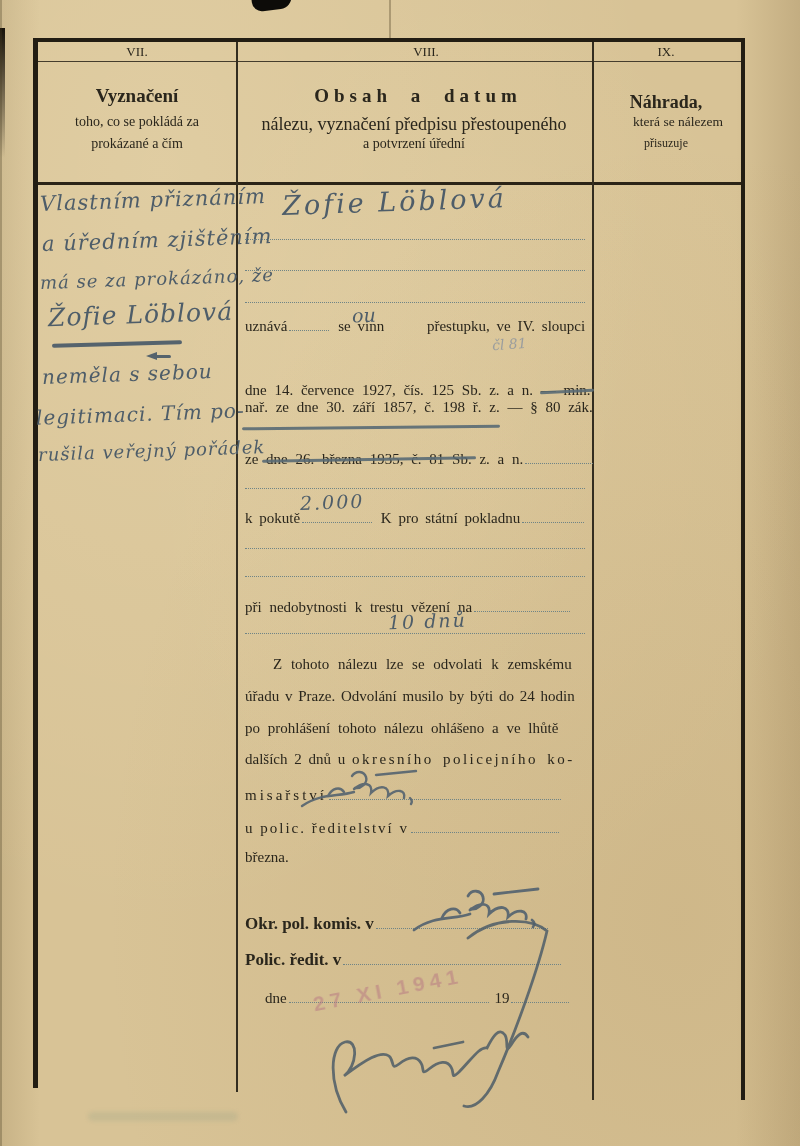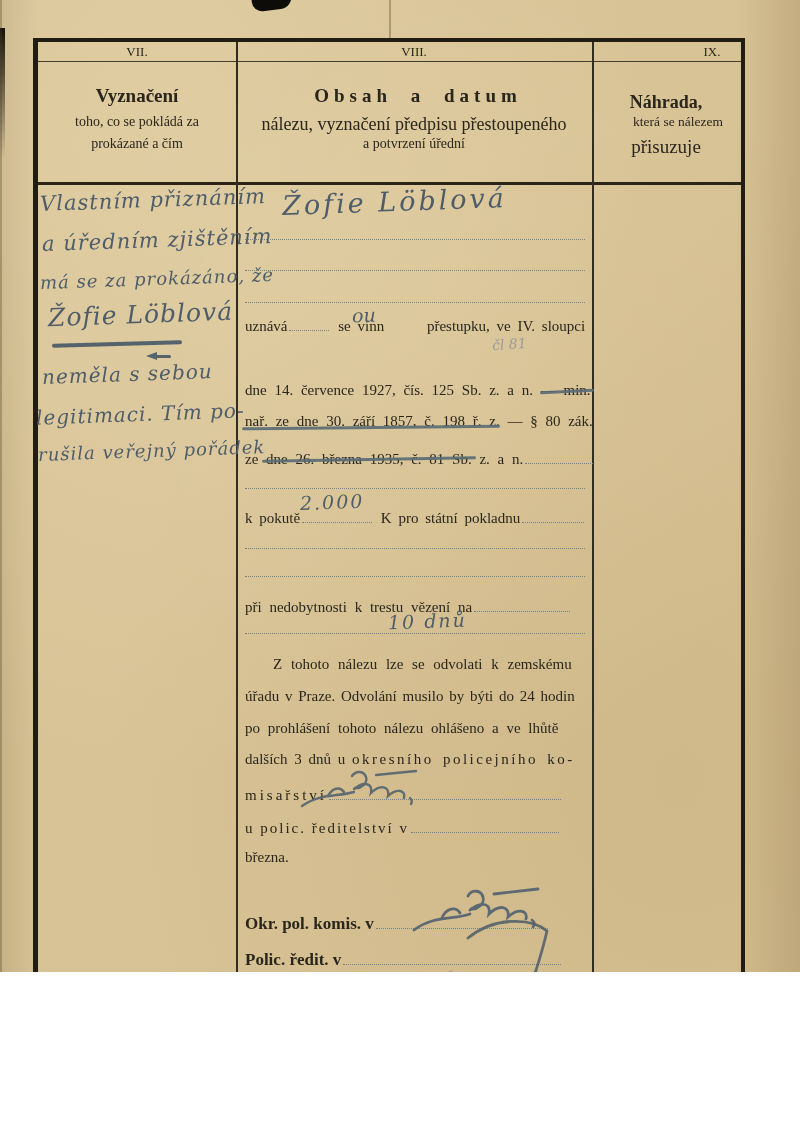--- a/index.html
+++ b/index.html
@@ -1,17 +1,17 @@
 <!DOCTYPE html>
 <html><head>
 <meta charset="utf-8">
 <style>
   html,body{margin:0;padding:0;}
   .page{
-    position:relative; width:800px; height:972px; overflow:hidden;
+    position:relative; width:800px; height:1146px; overflow:hidden;
     background:
       radial-gradient(ellipse at 20% 15%, rgba(255,244,210,.20), rgba(0,0,0,0) 55%),
       radial-gradient(ellipse at 85% 80%, rgba(150,115,60,.14), rgba(0,0,0,0) 60%),
       radial-gradient(ellipse at 60% 40%, rgba(255,240,200,.10), rgba(0,0,0,0) 50%),
       linear-gradient(90deg, rgba(110,90,50,.16), rgba(0,0,0,0) 5%, rgba(0,0,0,0) 92%, rgba(120,95,55,.22)),
       #d8c396;
     font-family:"Liberation Serif", serif;
   }
   .abs{position:absolute;}
   
@@ -49,34 +49,34 @@
 
   <div class="rule" style="left:33px;top:38px;width:712px;height:4px;"></div>
   <div class="rule" style="left:33px;top:38px;width:5px;height:1050px;"></div>
   <div class="rule" style="left:741px;top:38px;width:4px;height:1062px;"></div>
   <div class="rule" style="left:38px;top:61px;width:703px;height:1px;background:#453d2d;"></div>
   <div class="rule" style="left:38px;top:182px;width:703px;height:3px;background:#2b2417;"></div>
   <div class="rule" style="left:236px;top:42px;width:2px;height:1050px;background:#332d20;"></div>
   <div class="rule" style="left:592px;top:42px;width:2px;height:1058px;background:#332d20;"></div>
 
   <div class="pl ctr" style="left:137px;top:45px;font-size:13px;">VII.</div>
-  <div class="pl ctr" style="left:414px;top:45px;font-size:13px;">VIII.</div>
-  <div class="pl ctr" style="left:666px;top:45px;font-size:13px;margin-left:46px;">IX.</div>
+  <div class="pl ctr" style="left:426px;top:45px;font-size:13px;">VIII.</div>
+  <div class="pl ctr" style="left:666px;top:45px;font-size:13px;">IX.</div>
 
   <div class="pl ctr bold" style="left:137px;top:86px;font-size:19px;">Vyznačení</div>
   <div class="pl ctr" style="left:137px;top:115px;font-size:14px;">toho, co se pokládá za</div>
   <div class="pl ctr" style="left:137px;top:137px;font-size:14px;">prokázané a čím</div>
 
   <div class="pl ctr bold" style="left:418px;top:86px;font-size:19px;letter-spacing:5px;word-spacing:9px;">Obsah a datum</div>
   <div class="pl ctr" style="left:414px;top:115px;font-size:18px;">nálezu, vyznačení předpisu přestoupeného</div>
   <div class="pl ctr" style="left:414px;top:137px;font-size:14px;">a potvrzení úřední</div>
 
   <div class="pl ctr bold" style="left:666px;top:86px;font-size:18px;margin-top:7px;">Náhrada,</div>
   <div class="pl ctr" style="left:666px;top:115px;font-size:13.5px;margin-left:12px;">která se nálezem</div>
-  <div class="pl ctr" style="left:666px;top:137px;font-size:19px;">přisuzuje</div>
+  <div class="pl ctr" style="left:666px;top:137px;font-size:12px;">přisuzuje</div>
 
   <div class="hw hw-l" style="left:40px;top:190px;font-size:21px;">Vlastním přiznáním</div>
   <div class="hw hw-l" style="left:42px;top:230px;font-size:21px;">a úředním zjištěním</div>
   <div class="hw hw-l" style="left:40px;top:270px;font-size:18px;">má se za prokázáno, že</div>
   <div class="hw" style="left:48px;top:302px;font-size:25px;letter-spacing:1px;">Žofie Löblová</div>
   <div class="abs" style="left:52px;top:342px;width:130px;height:4px;background:#55636d;border-radius:3px;transform:rotate(-1.5deg);"></div>
   <div class="abs" style="left:146px;top:352px;width:0;height:0;border-top:4px solid transparent;border-bottom:4px solid transparent;border-right:11px solid #55636d;"></div>
   <div class="abs" style="left:155px;top:355px;width:16px;height:2.5px;background:#55636d;border-radius:2px;"></div>
   <div class="hw hw-l" style="left:42px;top:364px;font-size:20px;">neměla s sebou</div>
   <div class="hw hw-l" style="left:36px;top:404px;font-size:20px;">legitimaci. Tím po-</div>
@@ -92,21 +92,21 @@
     <span>se vinn</span><span class="ld" style="width:32px;border-bottom:none"></span>
     <span>přestupku, ve IV. sloupci</span>
   </div>
   <div class="hw" style="left:352px;top:306px;font-size:19px;">ou</div>
 
   <div class="pencil" style="left:492px;top:336px;">čl 81</div>
 
   <div class="pl" style="left:245px;top:383px;word-spacing:4px;">dne 14. července 1927, čís. 125 Sb. z. a n. — min.</div>
   <div class="strike" style="left:540px;top:390px;width:54px;transform:rotate(-3deg);"></div>
 
-  <div class="pl" style="left:245px;top:414px;word-spacing:4px;">nař. ze dne 30. září 1857, č. 198 ř. z. — § 80 zák.</div>
+  <div class="pl" style="left:245px;top:400px;word-spacing:4px;">nař. ze dne 30. září 1857, č. 198 ř. z. — § 80 zák.</div>
   <div class="strike" style="left:242px;top:426px;width:258px;transform:rotate(-.6deg);"></div>
 
   <div class="pl" style="left:245px;top:449px;word-spacing:4px;">
     <span>ze dne 26. března 1935, č. 81 Sb. z. a n.</span><span class="ld" style="width:68px"></span>
   </div>
   <div class="strike" style="left:262px;top:458px;width:214px;transform:rotate(-1deg);"></div>
 
   <div class="dotline" style="left:245px;top:488px;width:340px;"></div>
 
   <div class="pl" style="left:245px;top:508px;word-spacing:3px;">
@@ -121,21 +121,21 @@
   <div class="pl" style="left:245px;top:597px;word-spacing:4px;">
     <span>při nedobytnosti k trestu vězení na</span><span class="ld" style="width:96px"></span>
   </div>
   <div class="dotline" style="left:245px;top:633px;width:340px;"></div>
   <div class="hw" style="left:388px;top:612px;font-size:19px;letter-spacing:2px;">10 dnů</div>
 
   <div class="pl" style="left:273px;top:657px;word-spacing:5px;">Z tohoto nálezu lze se odvolati k zemskému</div>
   <div class="pl" style="left:245px;top:689px;word-spacing:2px;">úřadu v Praze. Odvolání musilo by býti do 24 hodin</div>
   <div class="pl" style="left:245px;top:721px;word-spacing:4px;">po prohlášení tohoto nálezu ohlášeno a ve lhůtě</div>
   <div class="pl" style="left:245px;top:752px;word-spacing:3px;">
-    <span>dalších 3 dnů u</span>
+    <span>dalších 2 dnů u</span>
     <span style="letter-spacing:2.5px;">okresního policejního ko-</span>
   </div>
   <div class="pl" style="left:245px;top:785px;">
     <span style="letter-spacing:3px;">misařství</span><span class="ld" style="width:232px"></span>
   </div>
   <div class="pl" style="left:245px;top:818px;">
     <span style="letter-spacing:2px;">u polic. ředitelství v</span><span class="ld" style="width:148px"></span>
   </div>
   <div class="pl" style="left:245px;top:850px;">března.</div>
 

